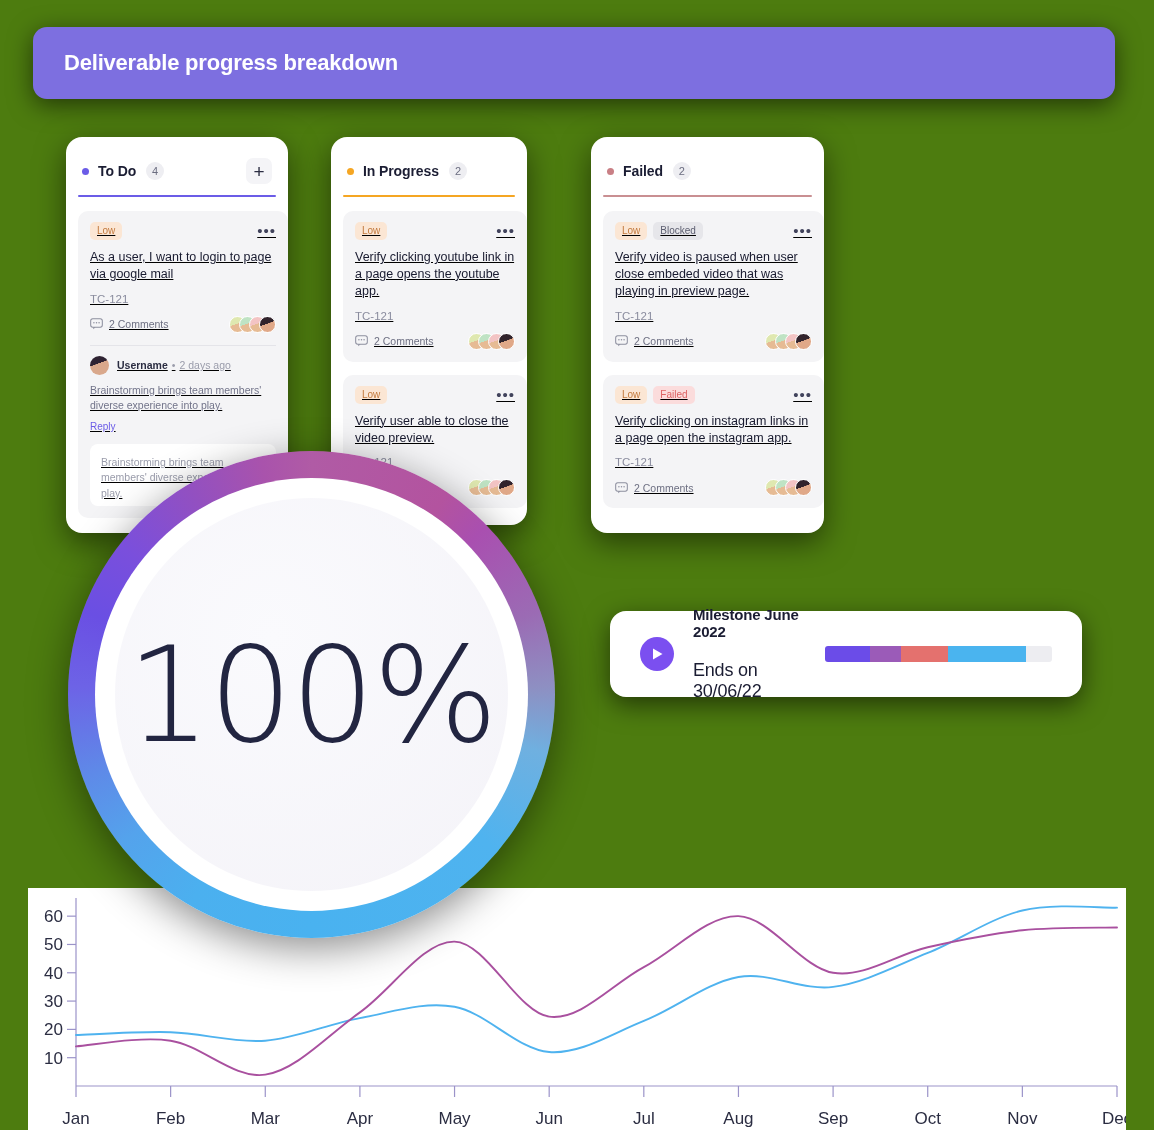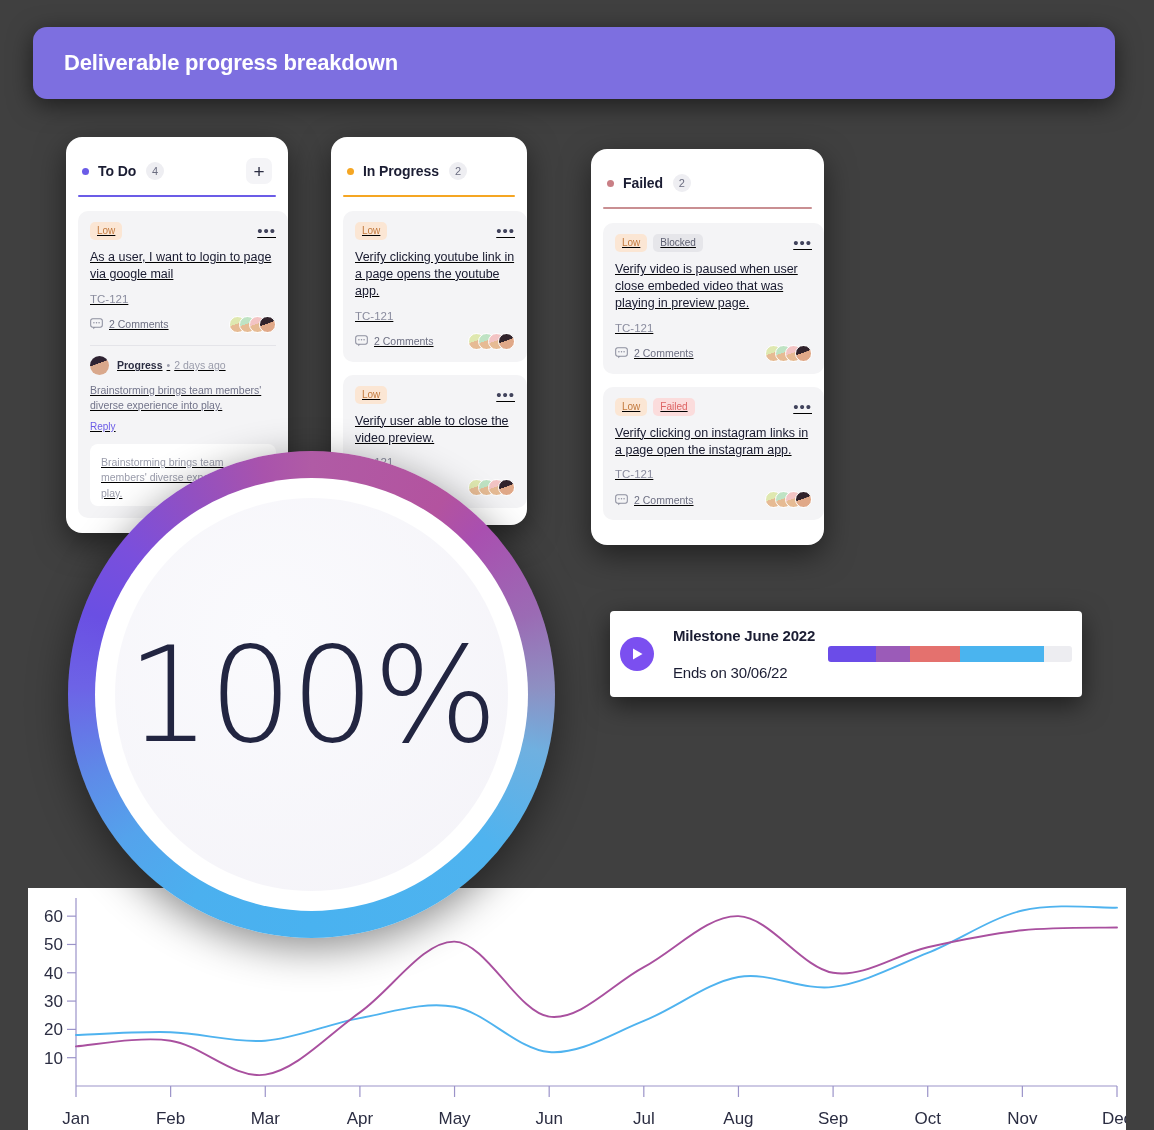--- a/index.html
+++ b/index.html
@@ -2,21 +2,21 @@
 <html><head>
 <meta charset="utf-8">
 <style>
   * { box-sizing: border-box; margin: 0; padding: 0; }
   html, body {
     width: 1154px; height: 1130px;
     background: #000000;
     font-family: "Liberation Sans", sans-serif;
     overflow: hidden;
   }
-  #root { position: relative; width: 1154px; height: 1130px; background: #404040; }
+  #root { position: relative; width: 1154px; height: 1130px; background: #4d7c0f; }
 
   
   .banner {
     position: absolute; left: 33px; top: 27px;
     width: 1082px; height: 72px;
     background: #7d6fe0;
     border-radius: 14px;
     display: flex; align-items: center;
     box-shadow: 0 6px 24px rgba(0,0,0,0.55);
   }
@@ -31,21 +31,21 @@
   .column {
     position: absolute; top: 137px;
     background: #ffffff;
     border-radius: 16px;
     box-shadow: 0 10px 30px rgba(0,0,0,0.5);
     padding: 0;
     overflow: hidden;
   }
   .col-todo      { left: 66px;  width: 222px; height: 396px; }
   .col-progress  { left: 331px; width: 196px; height: 388px; }
-  .col-failed    { left: 591px; width: 233px; height: 396px; margin-top: 12px; }
+  .col-failed    { left: 591px; width: 233px; height: 396px; }
 
   .col-head { display: flex; align-items: center; padding: 20px 16px 0 16px; height: 48px; }
   .col-dot { width: 7px; height: 7px; border-radius: 50%; margin-right: 9px; flex: none; }
   .col-name { font-size: 14px; font-weight: 600; color: #1b1d33; letter-spacing: -0.1px; }
   .col-count {
     margin-left: 10px; min-width: 18px; height: 18px; border-radius: 9px;
     background: #eeeef2; color: #6b6d80; font-size: 11px;
     display: inline-flex; align-items: center; justify-content: center; padding: 0 5px;
   }
   .col-add {
@@ -124,31 +124,31 @@
     display: flex; align-items: center; justify-content: center;
   }
   .donut-pct {
     font-family: "DejaVu Sans", sans-serif;
     font-size: 132px; font-weight: 200; color: #222541; letter-spacing: -2px;
     line-height: 1;
   }
 
   
   .mcard {
-    position: absolute; background: #ffffff; border-radius: 4px;
+    position: absolute; background: #ffffff; border-radius: 16px;
     box-shadow: 0 8px 26px rgba(0,0,0,0.55);
-    display: flex; align-items: center; padding: 0 10px;
+    display: flex; align-items: center; padding: 0 30px;
   }
   .mcard-1 { left: 610px; top: 611px; width: 472px; height: 86px; }
   .mcard-2 { left: 575px; top: 741px; width: 507px; height: 86px; }
   .m-icon { width: 34px; height: 34px; border-radius: 50%; background: #7b4ff0;
     display: flex; align-items: center; justify-content: center; flex: none; }
   .m-text { margin-left: 19px; }
   .m-title { font-size: 15px; color: #1b1d33; font-weight: 600; letter-spacing: -0.2px; }
-  .m-sub { font-size: 15px; color: #1b1d33; margin-top: 20px; letter-spacing: -0.2px; }
+  .m-sub { font-size: 18px; color: #1b1d33; margin-top: 20px; letter-spacing: -0.2px; }
   .m-bar { margin-left: auto; display: flex; height: 16px; border-radius: 3px; overflow: hidden; }
   .m-seg { height: 100%; }
 
   
   .chartcard {
     position: absolute; left: 28px; top: 888px; width: 1098px; height: 242px;
     background: #ffffff;
   }
   .chart-svg { display: block; }
 </style>
@@ -191,21 +191,21 @@
             <span class="avatars">
               <span class="av" style="background:linear-gradient(160deg,#dfe8b0 45%,#e6bb94 46%)"></span>
               <span class="av" style="background:linear-gradient(160deg,#bfe3c4 45%,#e6bb94 46%)"></span>
               <span class="av" style="background:linear-gradient(160deg,#f3c4c4 45%,#e6bb94 46%)"></span>
               <span class="av" style="background:linear-gradient(160deg,#31232c 45%,#e0a888 46%)"></span>
             </span>
           </div>
           <div class="cmt-divider"></div>
           <div class="cmt-head">
             <span class="cmt-avatar"></span>
-            <span class="cmt-user">Progress</span>
+            <span class="cmt-user">Username</span>
             <span class="cmt-sep">•</span>
             <span class="cmt-time">2 days ago</span>
           </div>
           <div class="cmt-body">Brainstorming brings team members' diverse experience into play.</div>
           <div class="cmt-reply">Reply</div>
           <div class="reply-box">Brainstorming brings team members' diverse experience into play.</div>
         </div>
       </div>
     </div>
 

